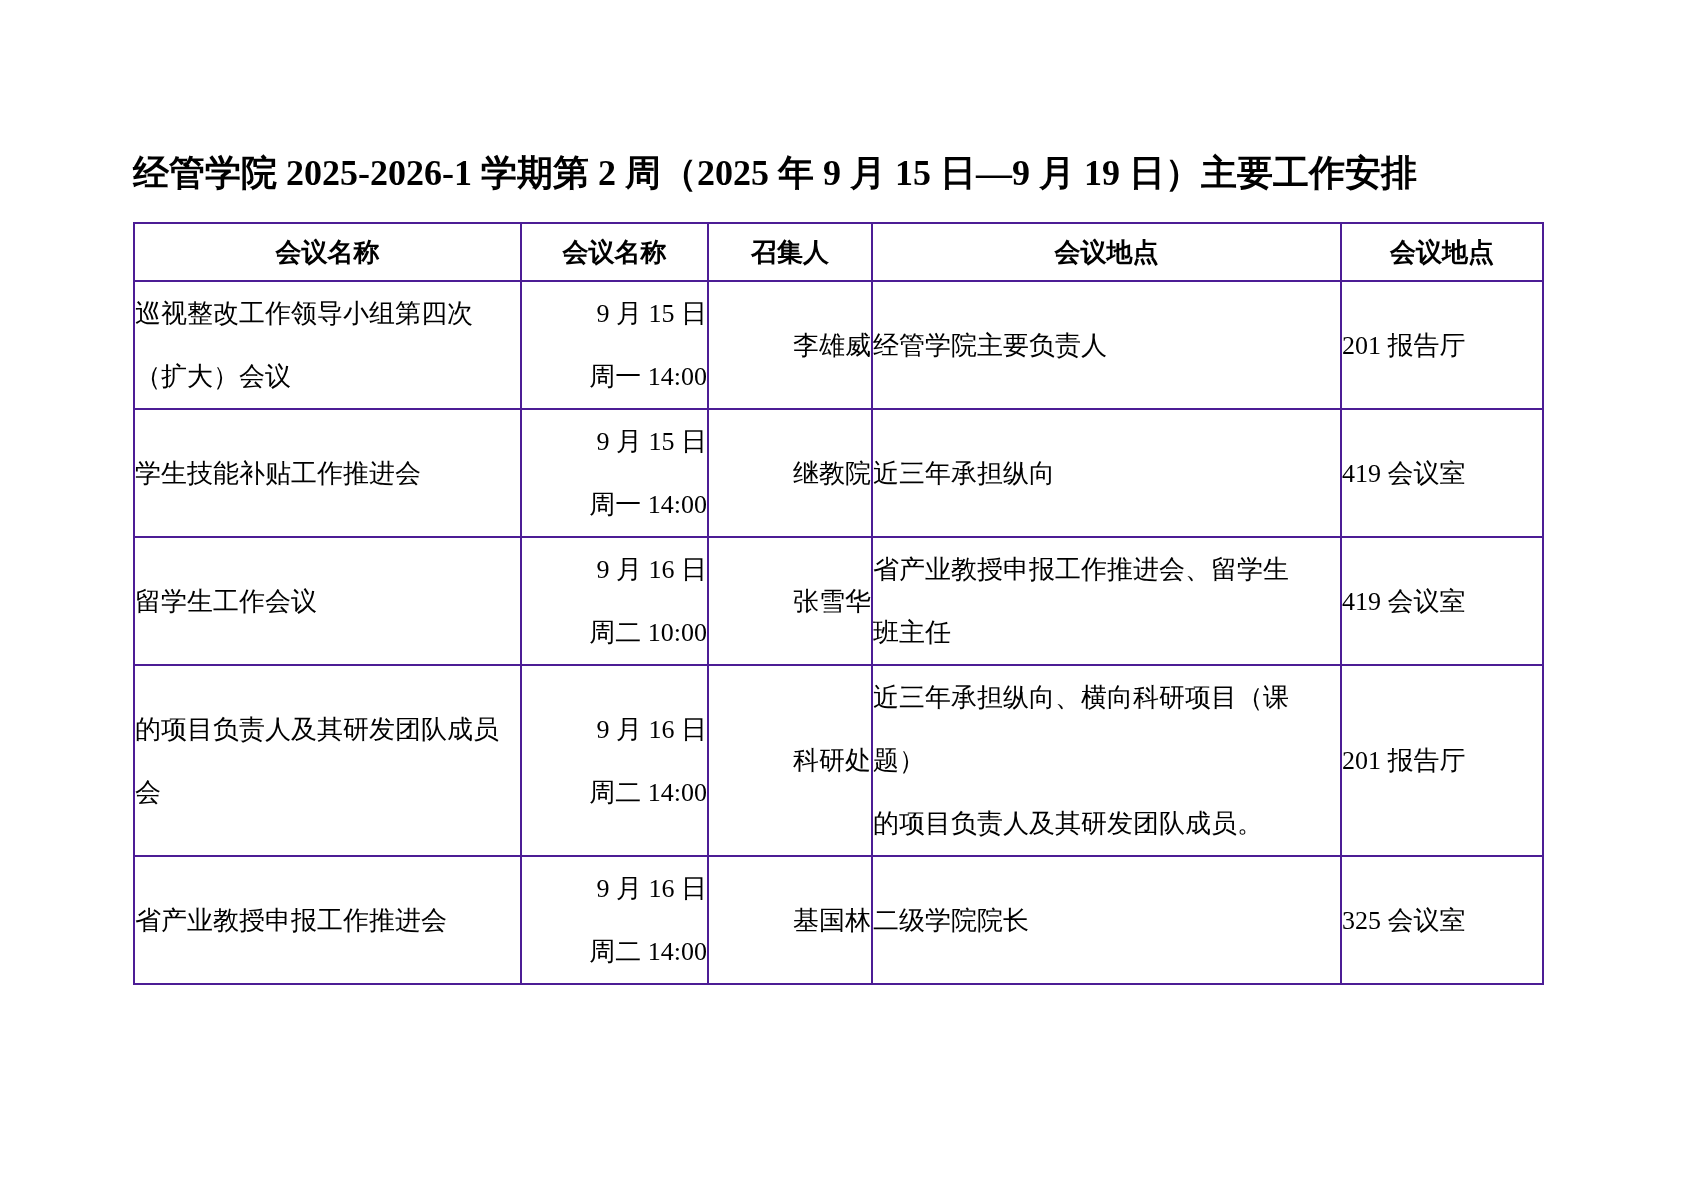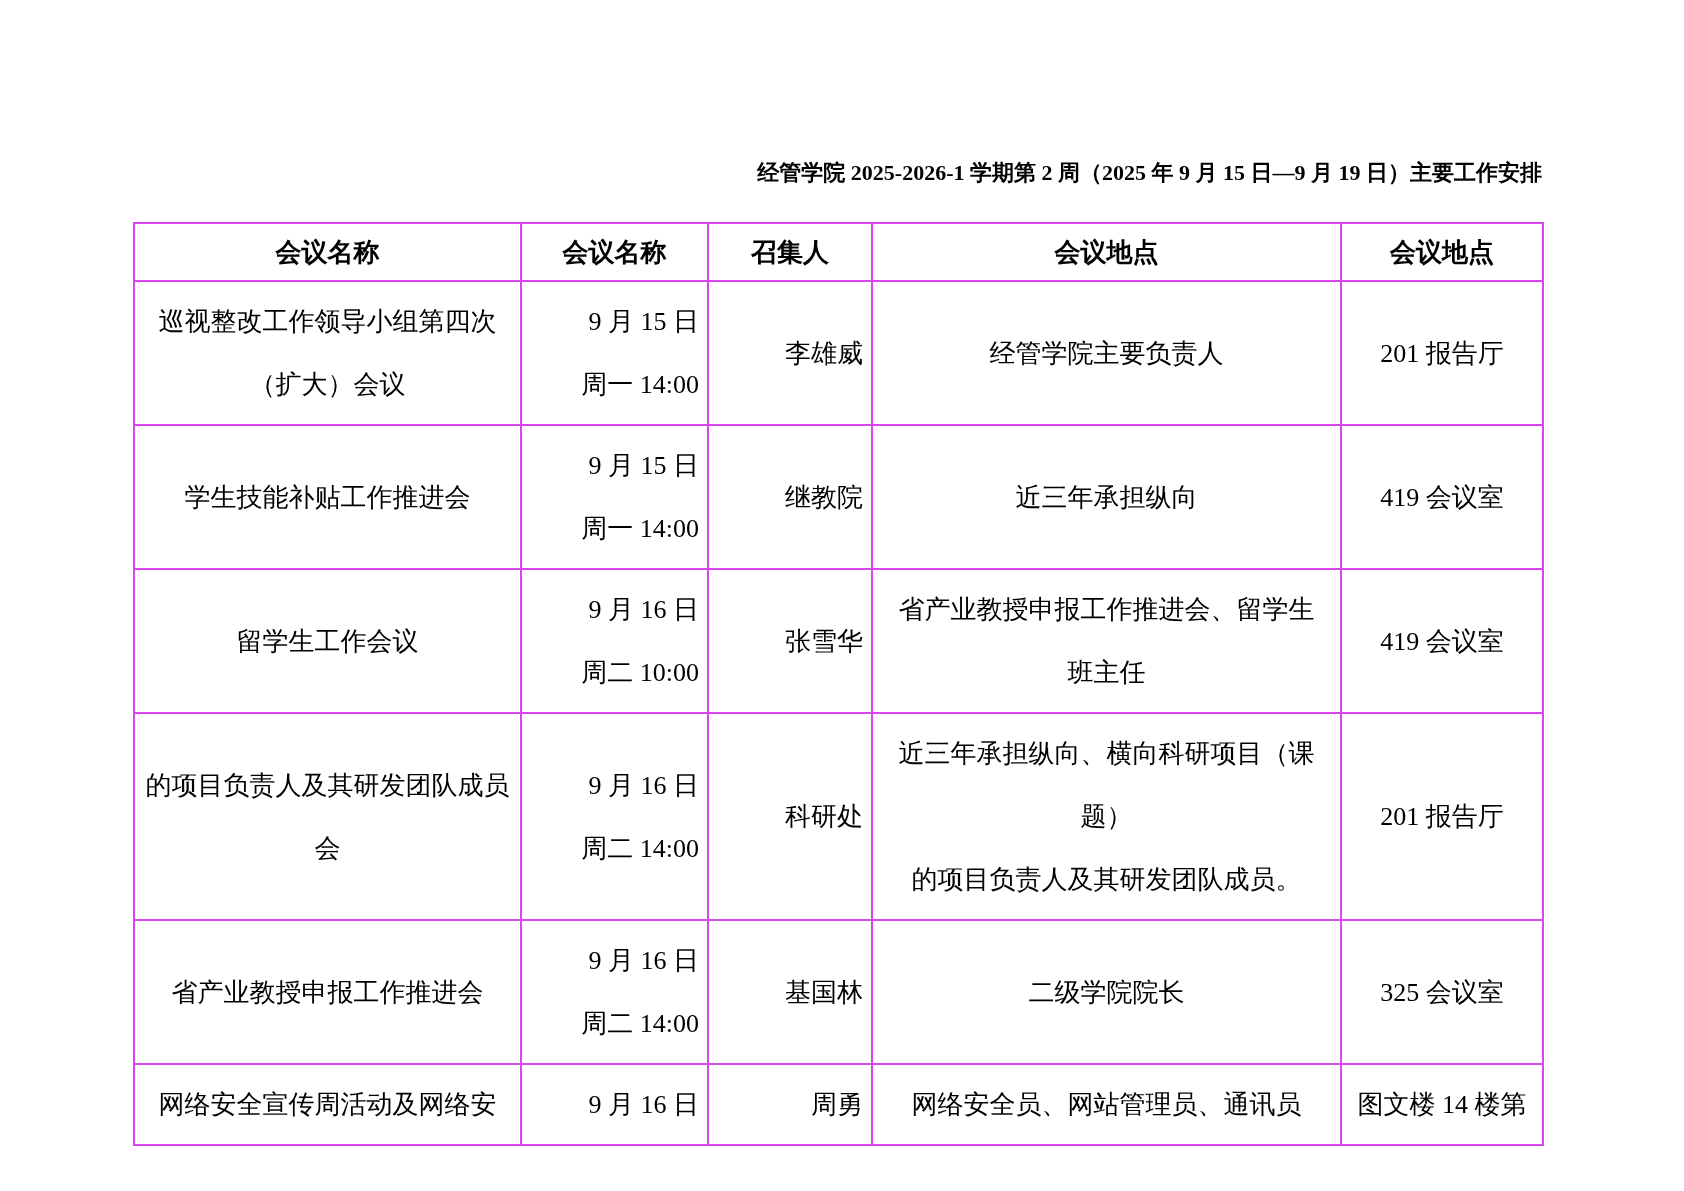--- a/index.html
+++ b/index.html
@@ -11,51 +11,51 @@
     height: 1191px;
     background: #ffffff;
     overflow: hidden;
     font-family: "Liberation Serif", "DejaVu Serif", serif;
     color: #000000;
   }
   .doc-title {
     width: 1409px;
     margin-left: 133px;
     padding-top: 152px;
-    text-align: right;
-    font-size: 22px;
+    text-align: left;
+    font-size: 36px;
     font-weight: bold;
     line-height: 42px;
     white-space: nowrap;
   }
   table.schedule {
     border-collapse: collapse;
     table-layout: fixed;
     width: 1409px;
     margin-left: 133px;
     margin-top: 28px;
   }
   table.schedule th,
   table.schedule td {
-    border: 2px solid #d946ef;
+    border: 2px solid #4c1d95;
     vertical-align: middle;
     font-size: 26px;
     overflow: hidden;
-    padding: 8px;
+    padding: 0;
   }
   table.schedule thead tr { height: 58px; }
   table.schedule th {
     font-weight: bold;
     text-align: center;
   }
   table.schedule tbody tr { height: 127px; }
   table.schedule tbody tr:last-child { height: 67px; }
   table.schedule tbody tr:last-child td { white-space: nowrap; }
   td.cell-left {
-    text-align: center;
+    text-align: left;
     padding-left: 3px;
   }
   td.cell-center { text-align: right; }
   .line { line-height: 63px; }
 </style>
 </head>
 <body>
 
 <div class="page">
   <div class="doc-title">经管学院 2025-2026-1 学期第 2 周（2025 年 9 月 15 日—9 月 19 日）主要工作安排</div>
@@ -165,32 +165,15 @@
           <td class="cell-center">
             <div class="line">基国林</div>
           </td>
           <td class="cell-left">
             <div class="line">二级学院院长</div>
           </td>
           <td class="cell-left">
             <div class="line">325 会议室</div>
           </td>
         </tr>
-        <tr>
-          <td class="cell-left">
-            <div class="line">网络安全宣传周活动及网络安</div>
-          </td>
-          <td class="cell-center">
-            <div class="line">9 月 16 日</div>
-          </td>
-          <td class="cell-center">
-            <div class="line">周勇</div>
-          </td>
-          <td class="cell-left">
-            <div class="line">网络安全员、网站管理员、通讯员</div>
-          </td>
-          <td class="cell-left">
-            <div class="line">图文楼 14 楼第</div>
-          </td>
-        </tr>
       </tbody>
   </table>
 </div>
 
 </body></html>

